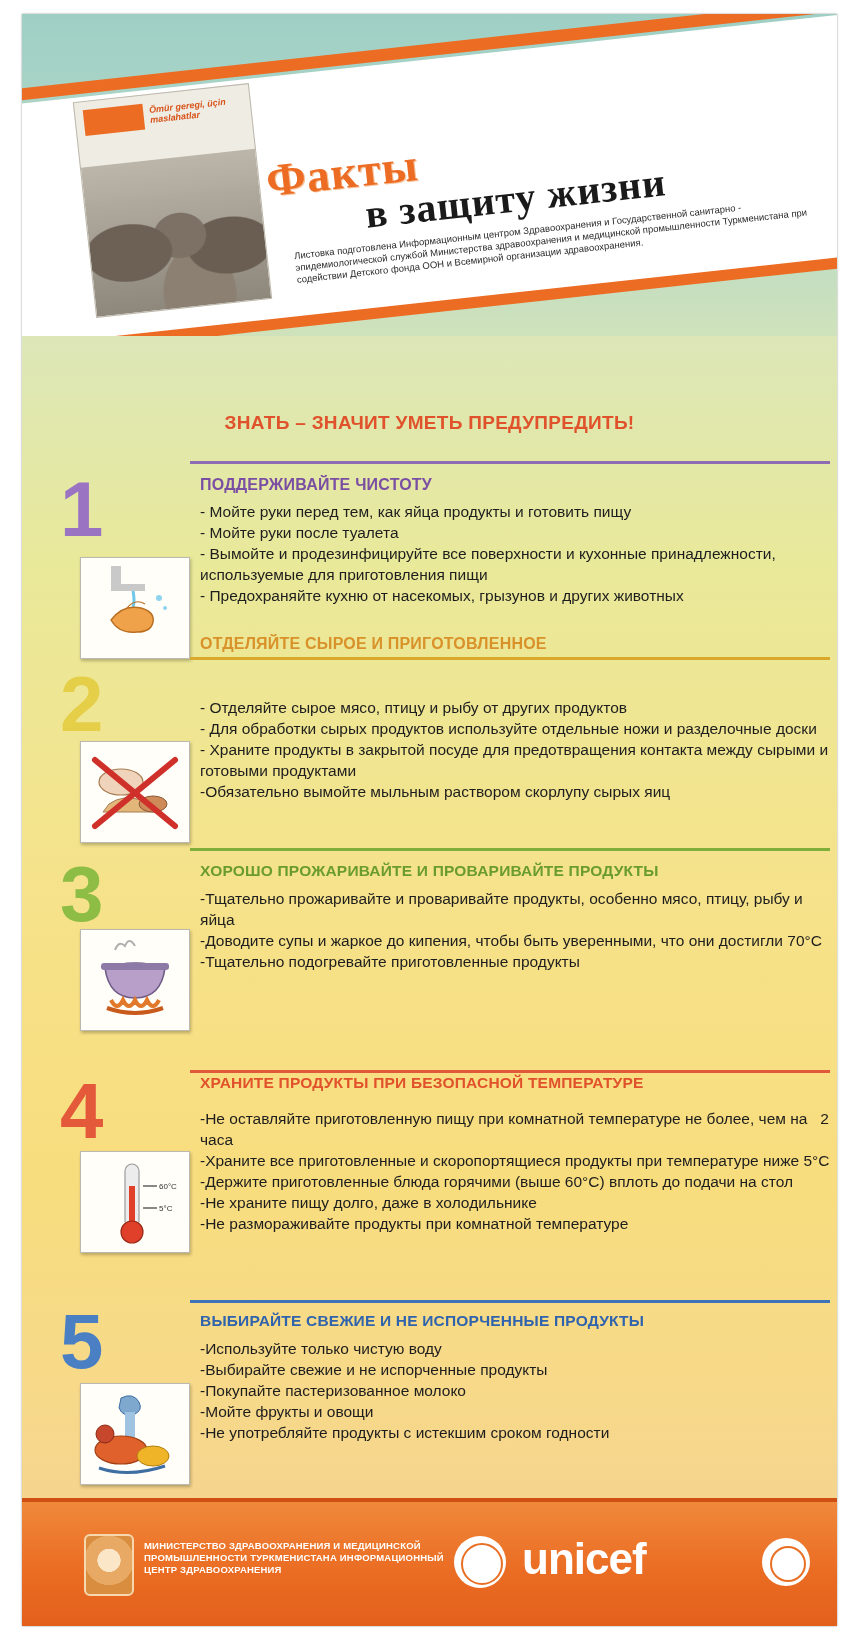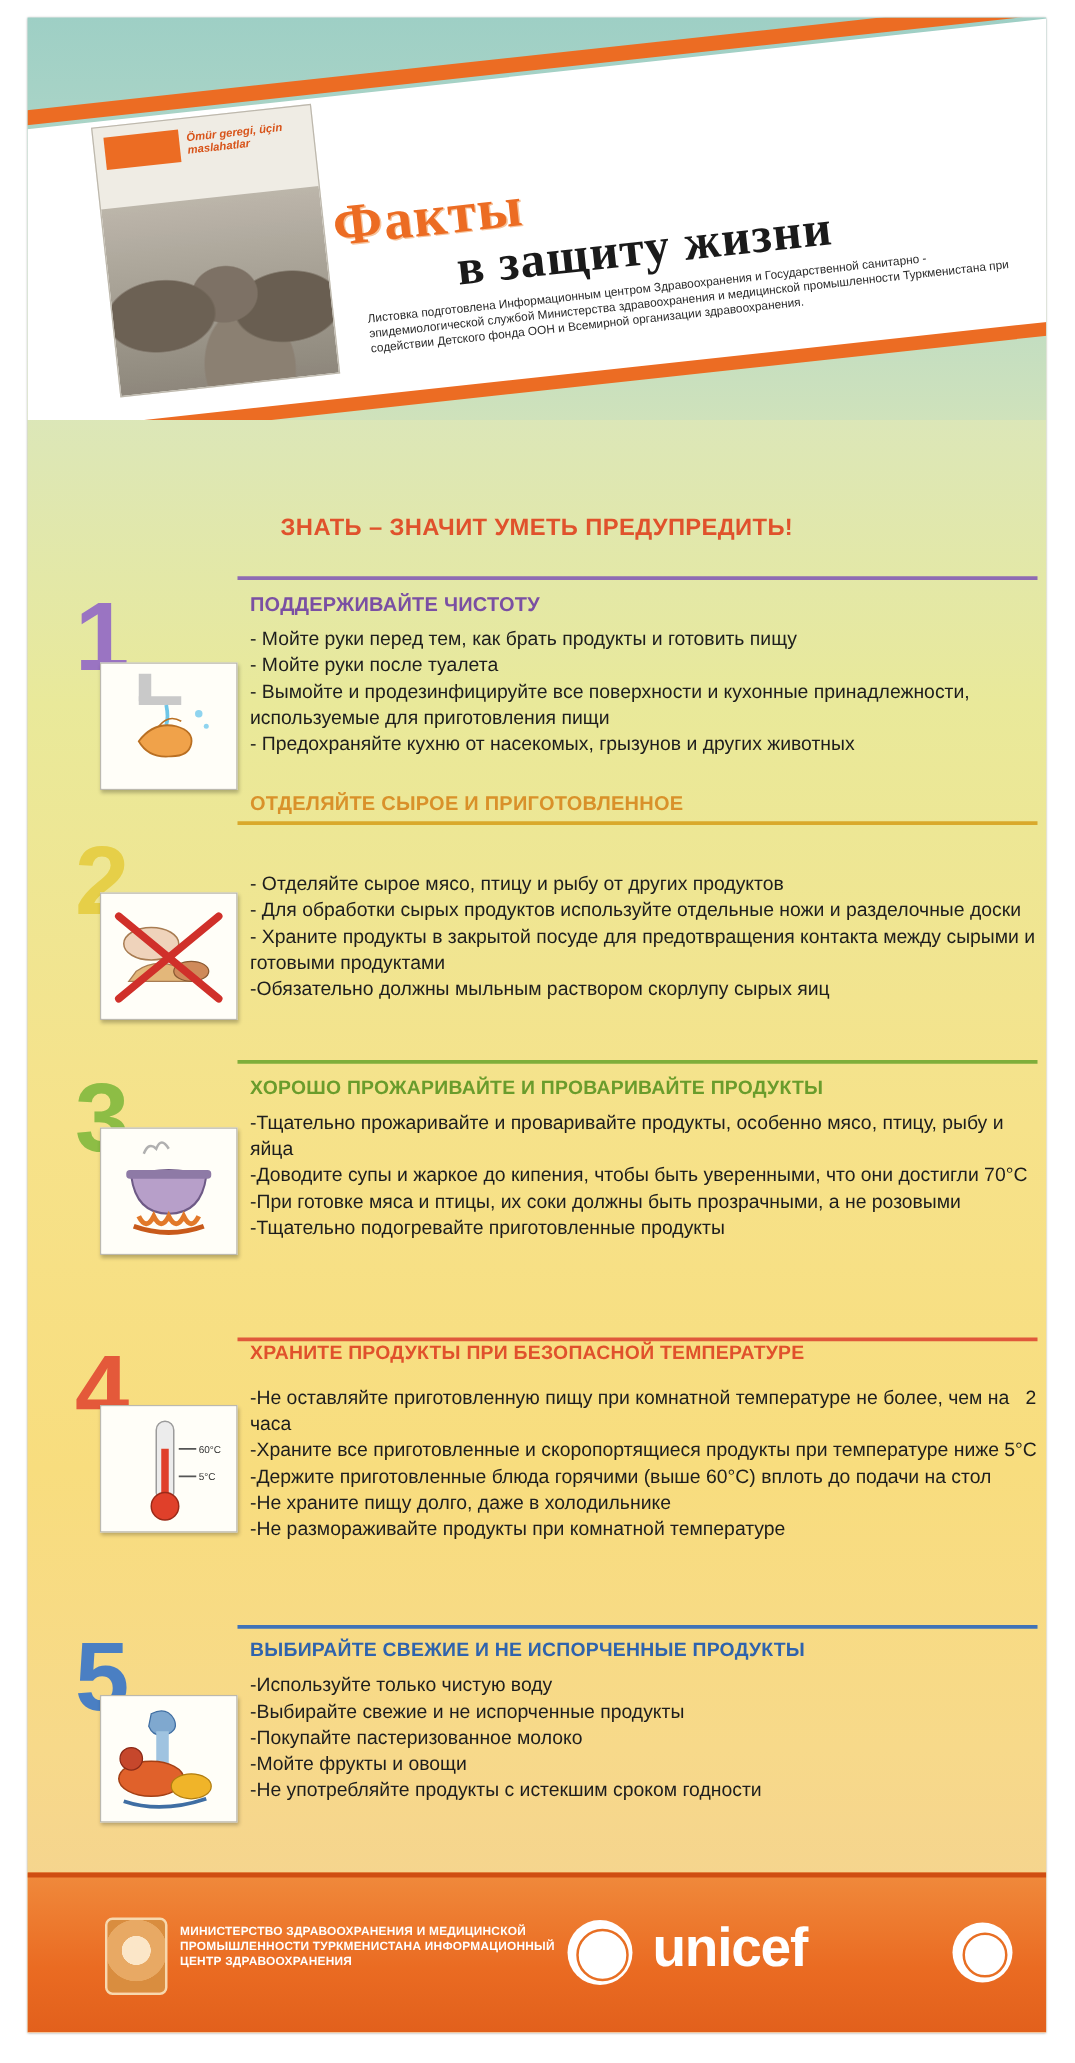--- a/index.html
+++ b/index.html
@@ -114,20 +114,21 @@
     position:absolute;left:38px;
     font-family:"Liberation Sans", sans-serif;
     font-size:78px;font-weight:bold;line-height:70px;
   }
   
   .card{
     position:absolute;left:58px;width:108px;height:100px;
     background:#fdfdfa;border:1px solid #bcb9ae;
     box-shadow:1px 2px 3px rgba(0,0,0,.25);
     overflow:hidden;
+    margin-top:27px;
   }
   .card .ill{position:absolute;left:0;top:0;width:100%;height:100%;}
 
   
   .footer{
     position:absolute;left:0;bottom:0;width:100%;height:128px;
     background:linear-gradient(180deg,#f08a3c 0%,#ea6b22 60%,#e2601c 100%);
   }
   .footer .fline{
     position:absolute;left:0;top:0;width:100%;height:4px;background:#cf4e12;
@@ -200,21 +201,21 @@
         <rect x="30" y="26" width="34" height="7" fill="#c9c9c9"></rect>
         <path d="M52 33 q2 10 0 16" stroke="#6ec6e8" stroke-width="3" fill="none"></path>
         <path d="M30 62 q12 -16 30 -12 q14 4 12 14 q-2 10 -16 10 q-18 2 -26 -12z" fill="#f0a24a" stroke="#b96f22" stroke-width="1.4"></path>
         <path d="M46 50 q8 -10 18 -4" stroke="#b96f22" stroke-width="1.2" fill="none"></path>
         <circle cx="78" cy="40" r="3" fill="#8fd4ef"></circle>
         <circle cx="84" cy="50" r="2" fill="#8fd4ef"></circle>
       </svg>
     </div>
     <div class="sec-title" style="top:462px;color:#7a4fa3">ПОДДЕРЖИВАЙТЕ ЧИСТОТУ</div>
     <div class="sec-body" style="top:487px">
-      <div>- Мойте руки перед тем, как брать продукты и готовить пищу</div>
+      <div>- Мойте руки перед тем, как яйца продукты и готовить пищу</div>
       <div>- Мойте руки после туалета</div>
       <div>- Вымойте и продезинфицируйте все поверхности и кухонные принадлежности,  используемые для приготовления пищи</div>
       <div>- Предохраняйте кухню от насекомых, грызунов и других животных</div>
     </div>
   </div>
 
   <div class="section">
     <div class="sec-rule" style="top:643px;background:#d9a92c"></div>
     <div class="num" style="top:655px;color:#e6cf48">2</div>
     <div class="card" style="top:700px">
@@ -225,42 +226,41 @@
         <ellipse cx="72" cy="62" rx="14" ry="8" fill="#cf8a5a" stroke="#8a5a33" stroke-width="1"></ellipse>
         <path d="M14 18 L94 84" stroke="#d0302a" stroke-width="6" stroke-linecap="round"></path>
         <path d="M94 18 L14 84" stroke="#d0302a" stroke-width="6" stroke-linecap="round"></path>
       </svg>
     </div>
     <div class="sec-title" style="top:621px;color:#d9912a">ОТДЕЛЯЙТЕ СЫРОЕ И ПРИГОТОВЛЕННОЕ</div>
     <div class="sec-body" style="top:683px">
       <div>- Отделяйте сырое мясо, птицу и рыбу от других продуктов</div>
       <div>- Для обработки сырых продуктов используйте отдельные ножи и разделочные доски</div>
       <div>- Храните продукты в закрытой посуде для предотвращения контакта между сырыми и готовыми продуктами</div>
-      <div>-Обязательно должны мыльным раствором скорлупу сырых яиц</div>
+      <div>-Обязательно вымойте мыльным раствором скорлупу сырых яиц</div>
     </div>
   </div>
 
   <div class="section">
     <div class="sec-rule" style="top:834px;background:#7fae3a"></div>
     <div class="num" style="top:845px;color:#8dbd45">3</div>
     <div class="card" style="top:888px">
       <svg class="ill" viewBox="0 0 108 100">
         <rect x="0" y="0" width="108" height="100" fill="#fffef8"></rect>
         <path d="M34 20 q4 -10 10 -4 q4 -10 10 0" stroke="#b0b0b0" stroke-width="2" fill="none"></path>
         <path d="M24 38 q30 -10 60 0 q-4 30 -30 30 q-26 0 -30 -30z" fill="#b79fc9" stroke="#6e5a86" stroke-width="1.6"></path>
         <rect x="20" y="33" width="68" height="7" rx="3" fill="#8e7aa6"></rect>
         <path d="M30 70 q6 12 12 0 q6 12 12 0 q6 12 12 0 q6 12 12 0" fill="none" stroke="#e2792a" stroke-width="4"></path>
         <path d="M26 78 q28 10 56 0" stroke="#c85a1b" stroke-width="4" fill="none"></path>
       </svg>
     </div>
     <div class="sec-title" style="top:848px;color:#6a9c2c;font-size:15.5px">ХОРОШО ПРОЖАРИВАЙТЕ И ПРОВАРИВАЙТЕ ПРОДУКТЫ</div>
     <div class="sec-body" style="top:874px">
       <div>-Тщательно прожаривайте и проваривайте продукты, особенно мясо, птицу, рыбу и  яйца</div>
       <div>-Доводите супы и жаркое до кипения, чтобы быть уверенными, что они достигли 70°С</div>
-      <div>-При готовке мяса и птицы, их соки должны быть прозрачными, а не розовыми</div>
       <div>-Тщательно подогревайте приготовленные продукты</div>
     </div>
   </div>
 
   <div class="section">
     <div class="sec-rule" style="top:1056px;background:#e0593b"></div>
     <div class="num" style="top:1062px;color:#e4593a">4</div>
     <div class="card" style="top:1110px">
       <svg class="ill" viewBox="0 0 108 100">
         <rect x="0" y="0" width="108" height="100" fill="#fffef8"></rect>

